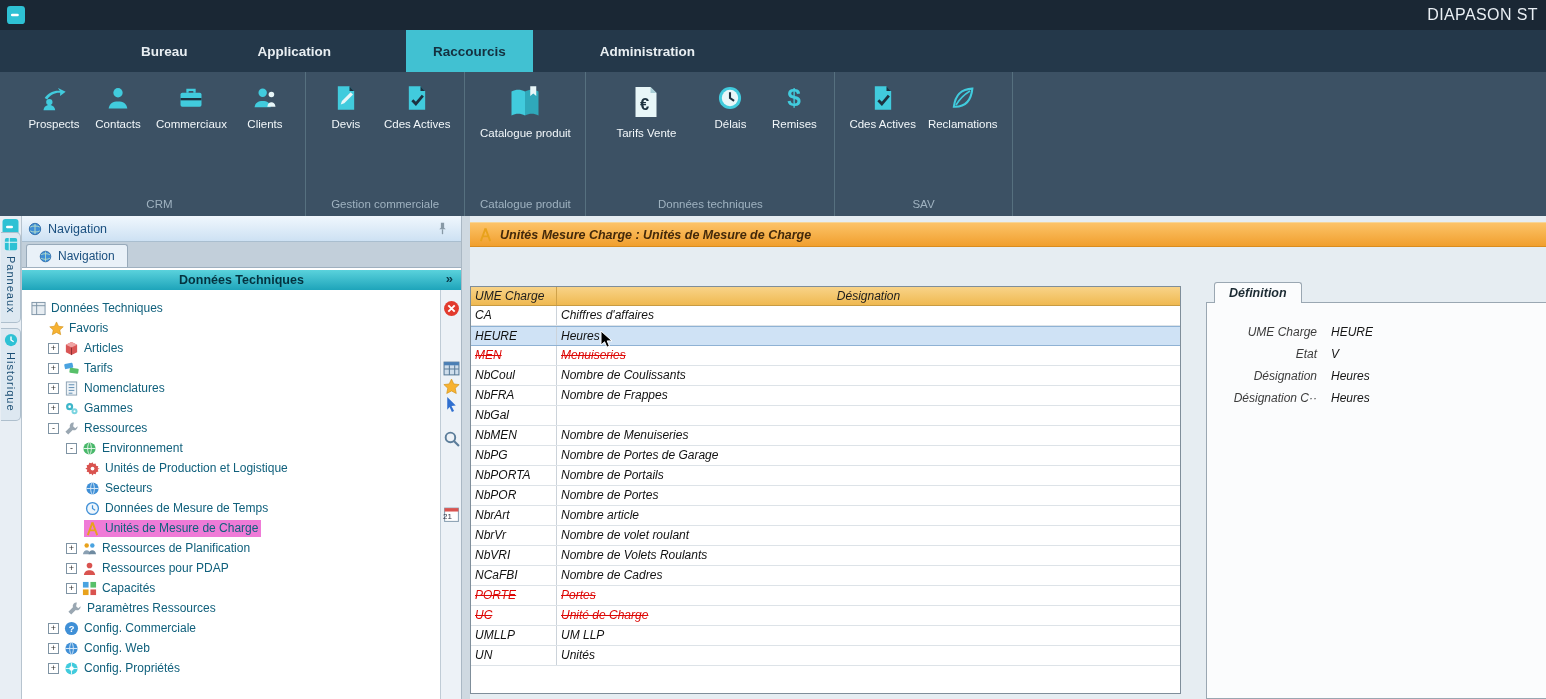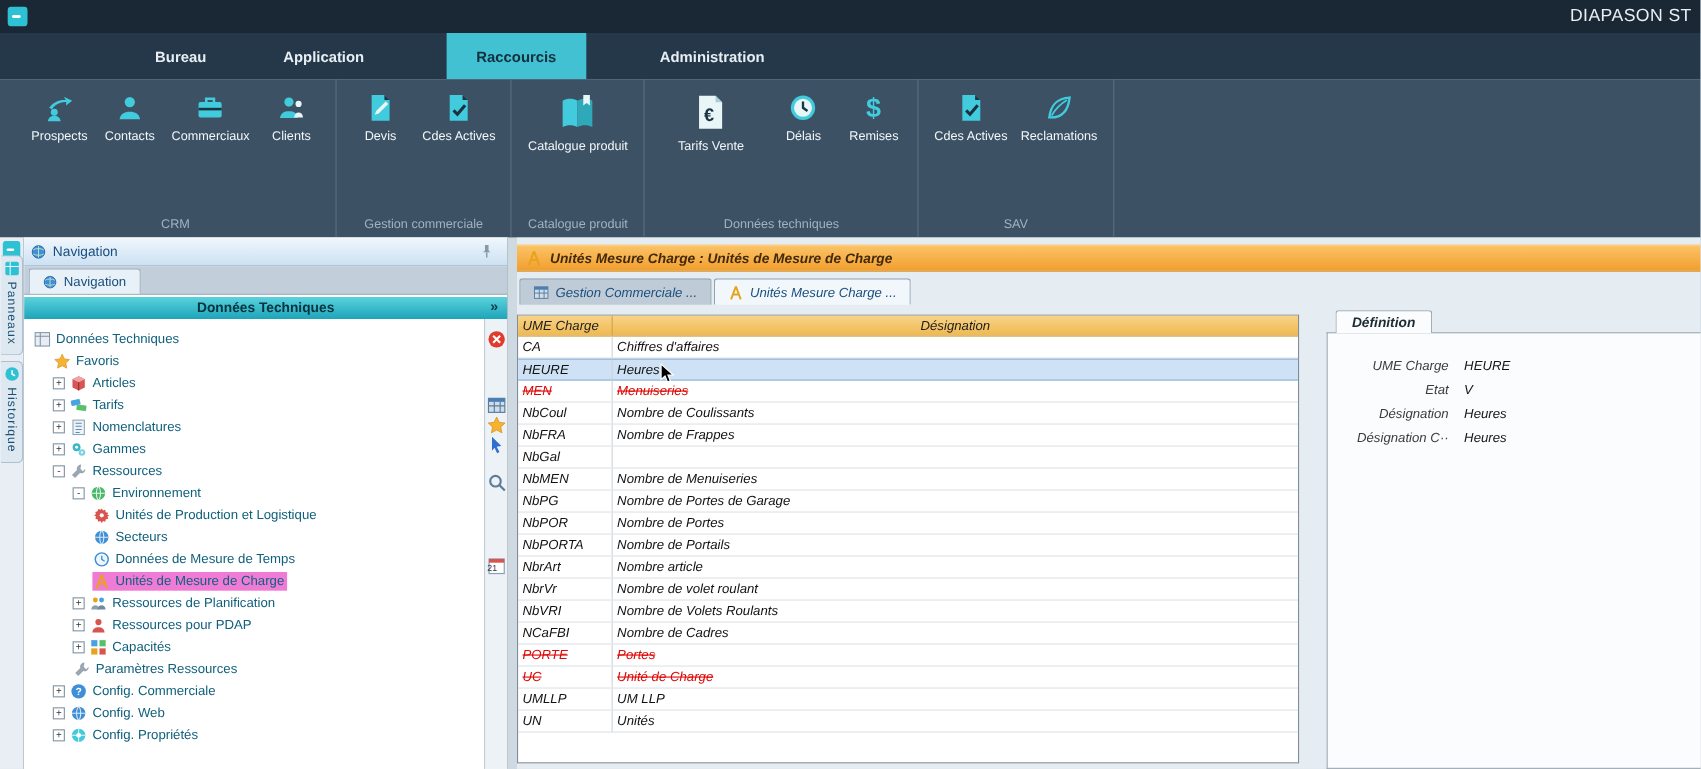--- a/index.html
+++ b/index.html
@@ -585,40 +585,20 @@
 
   <div class="content">
     <div class="orange-bar">
       <span class="ic">
           <svg viewBox="0 0 16 16">
             <path d="M8 1.5L3 15M8 1.5L13 15M5 10h6" stroke="#e8a21c" stroke-width="2" fill="none"></path>
           </svg>
         </span>
       <span>Unités Mesure Charge : Unités de Mesure de Charge</span>
     </div>
-    <div class="doc-tabs" id="docTabs">
-        <div class="dtab">
-    <span class="ic">
-            <svg viewBox="0 0 16 16">
-              <rect x="1" y="2" width="14" height="12" fill="#cfdeec" stroke="#5b7d9a"></rect>
-              <rect x="1" y="2" width="14" height="3" fill="#4a7fb5"></rect>
-              <path d="M1 8.5h14M6 5v9M11 5v9" stroke="#5b7d9a"></path>
-            </svg>
-          </span>
-    <span>Gestion Commerciale ...</span>
-  </div>
-        <div class="dtab active">
-    <span class="ic">
-            <svg viewBox="0 0 16 16">
-              <path d="M8 1.5L3 15M8 1.5L13 15M5 10h6" stroke="#e8a21c" stroke-width="2" fill="none"></path>
-            </svg>
-          </span>
-    <span>Unités Mesure Charge ...</span>
-  </div>
-      </div>
     <div class="table-wrap" id="tableWrap">
         <div class="thead">
     <div class="th c1">UME Charge</div>
     <div class="th c2">Désignation</div>
   </div>
         <div class="trw">
     <div class="td c1">CA</div>
     <div class="td c2">Chiffres d'affaires</div>
   </div>
         <div class="trw rsel">
@@ -642,26 +622,26 @@
   </div>
         <div class="trw">
     <div class="td c1">NbMEN</div>
     <div class="td c2">Nombre de Menuiseries</div>
   </div>
         <div class="trw">
     <div class="td c1">NbPG</div>
     <div class="td c2">Nombre de Portes de Garage</div>
   </div>
         <div class="trw">
+    <div class="td c1">NbPORTA</div>
+    <div class="td c2">Nombre de Portails</div>
+  </div>
+        <div class="trw">
     <div class="td c1">NbPOR</div>
     <div class="td c2">Nombre de Portes</div>
-  </div>
-        <div class="trw">
-    <div class="td c1">NbPORTA</div>
-    <div class="td c2">Nombre de Portails</div>
   </div>
         <div class="trw">
     <div class="td c1">NbrArt</div>
     <div class="td c2">Nombre article</div>
   </div>
         <div class="trw">
     <div class="td c1">NbrVr</div>
     <div class="td c2">Nombre de volet roulant</div>
   </div>
         <div class="trw">

